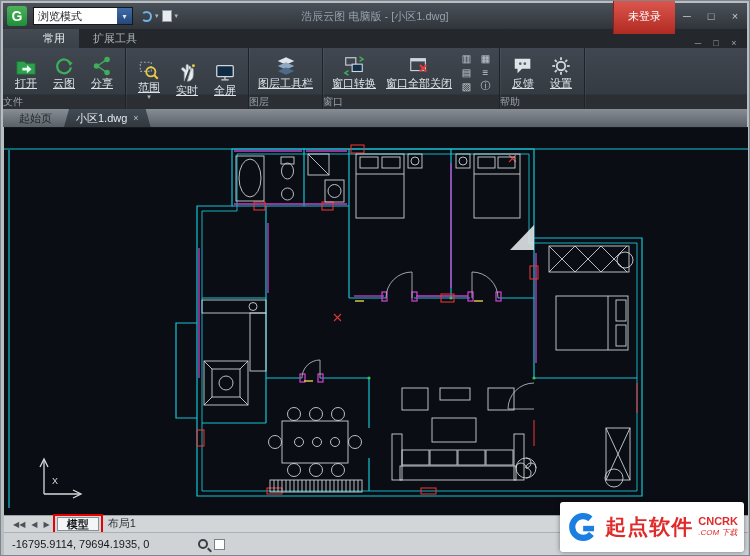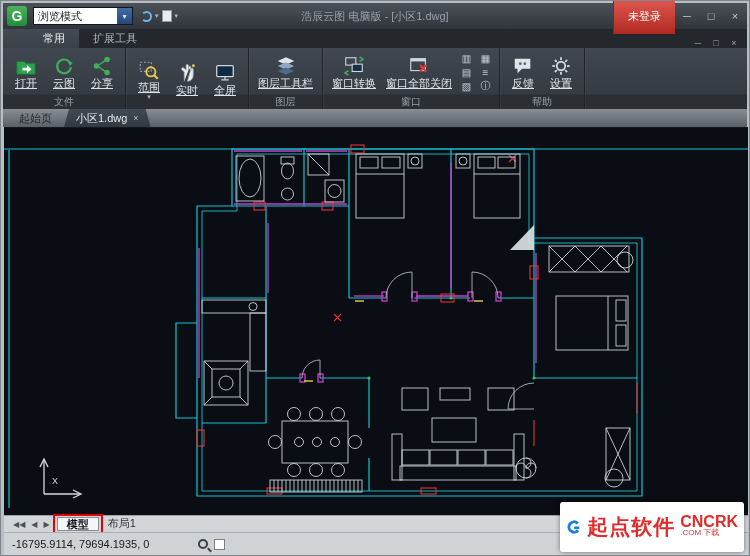--- a/index.html
+++ b/index.html
@@ -32,21 +32,21 @@
   .rtab { height:19px; padding:0 14px; font-size:11px; color:#aab3bb; display:flex; align-items:center; }
   .rtab.active { background:linear-gradient(#434a52,#3a4148); color:#eef2f5;padding-left:40px; }
   .docctl { margin-left:auto; display:flex; align-items:center; padding-right:4px; }
   .docctl span { width:18px; text-align:center; color:#9aa3ac; font-size:9px; }
 
   
   .ribbon { position:absolute; left:2px; top:47px; right:2px; height:61px; display:flex;
     background:linear-gradient(#404750 0px,#343b42 46px,#2b2f34 47px,#2b2f34 61px); }
   .rgroup { display:flex; flex-direction:column; border-right:1px solid #1f2327; box-shadow:1px 0 0 rgba(255,255,255,0.05); }
   .rgroup-btns { flex:1; display:flex; align-items:center; padding:1px 5px 0; gap:2px; }
-  .rgroup-label { height:14px; line-height:13px; font-size:10px; color:#98a1aa; text-align:center; }
+  .rgroup-label { height:14px; line-height:13px; font-size:10px; color:#98a1aa; }
   .rbtn { min-width:36px; height:44px; display:flex; flex-direction:column; align-items:center; justify-content:center;
     gap:1px; color:#dde3e8; font-size:11px; padding:0 4px; border-radius:2px; }
   .rbtn .lbl { line-height:11px; white-space:nowrap;text-decoration:underline; }
   .rbtn .caret { font-size:7px; line-height:6px; color:#aeb6bd; }
   .minicol { display:flex; flex-direction:column; justify-content:center; gap:1px; height:44px; }
   .minibtn { width:17px; height:13px; display:flex; align-items:center; justify-content:center; font-size:10px; color:#c6cdd3; }
 
   
   .doc-tabs { position:absolute; left:2px; top:108px; right:2px; height:18px;
     background:linear-gradient(#868d94,#5a6067); display:flex; align-items:stretch; padding-left:4px; }
@@ -73,22 +73,22 @@
   .coords { min-width:180px; }
   .mag { width:10px; height:10px; border:2px solid #3a3f44; border-radius:50%; position:relative; display:inline-block; }
   .mag::after { content:""; position:absolute; width:5px; height:2px; background:#3a3f44; transform:rotate(45deg); left:7px; top:8px; }
   .sqicon { width:11px; height:11px; background:#fff; border:1px solid #7a8087; display:inline-block; }
 
   
   .watermark { position:absolute; right:5px; bottom:3px; width:184px; height:50px; background:#fff; border-radius:3px;
     box-shadow:0 0 5px rgba(0,0,0,0.45); display:flex; align-items:center; padding:0 6px; gap:5px; z-index:30; }
   .wm-brand { font-size:21px; font-weight:bold; color:#e02b2b; letter-spacing:1px; white-space:nowrap; }
   .wm-col { display:flex; flex-direction:column; line-height:11px; }
-  .wm-col .l1 { font-size:16px; font-weight:bold; color:#e02b2b; }
-  .wm-col .l2 { font-size:8px; color:#e02b2b; }
+  .wm-col .l1 { font-size:11px; font-weight:bold; color:#e02b2b; }
+  .wm-col .l2 { font-size:8px; color:#e02b2b;font-style:italic; }
 </style>
 </head>
 <body>
 
 <div class="window">
 
   <div class="titlebar">
     <div class="logo">G</div>
     <div class="combo">
       <span class="combo-text">浏览模式</span>

